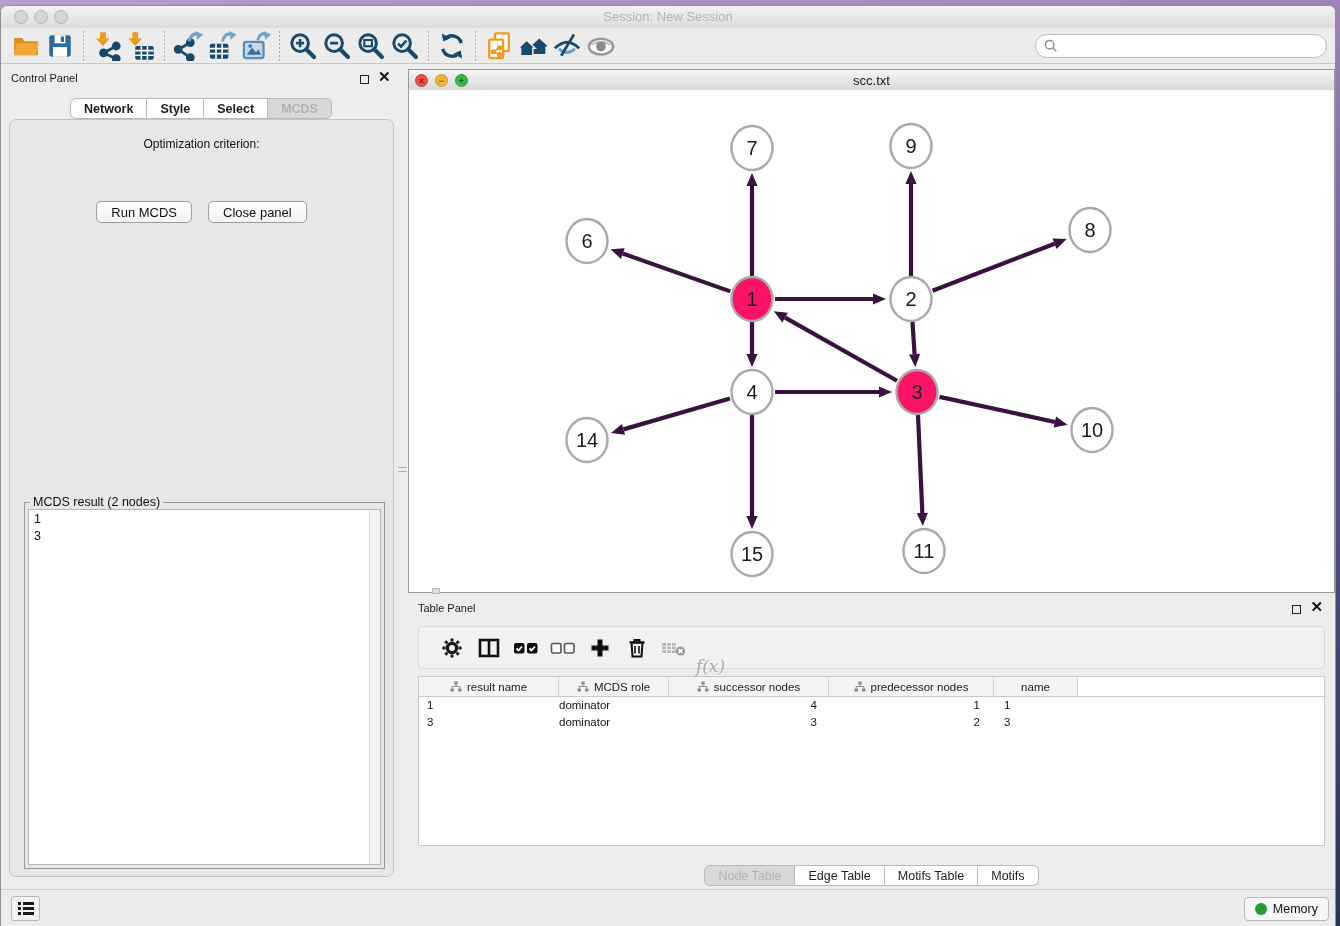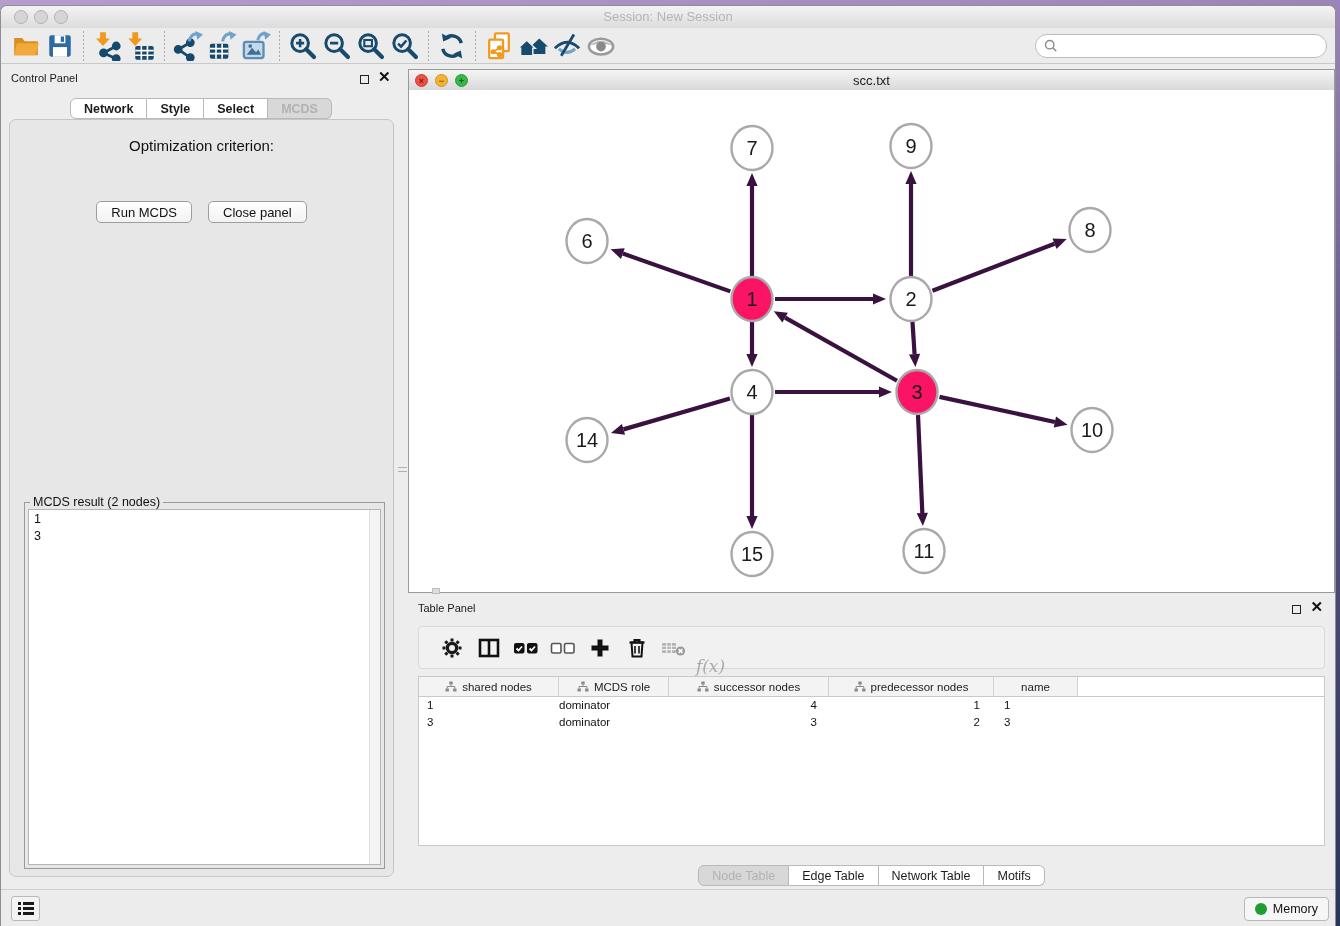--- a/index.html
+++ b/index.html
@@ -244,21 +244,21 @@
   <span class="abs closebtn" style="left:377px;top:66px">✕</span>
 
   <div class="abs tabrow" style="left:0;top:92px;width:400px">
     <span class="tab">Network</span>
     <span class="tab">Style</span>
     <span class="tab">Select</span>
     <span class="tab sel">MCDS</span>
   </div>
 
   <div class="cpanel">
-    <div style="text-align:center;margin-top:17px;font-size:15px;color:#111">Optimization criterion:</div>
+    <div style="text-align:center;margin-top:17px;font-size:12px;color:#111">Optimization criterion:</div>
     <div style="position:absolute;top:81px;left:0;right:0;display:flex;justify-content:center;gap:16px">
       <button class="btn">Run MCDS</button>
       <button class="btn">Close panel</button>
     </div>
     <div class="fieldset">
       <span class="fslegend">MCDS result (2 nodes)</span>
       <div class="fsborder"></div>
       <div class="fswhite">
         <div class="fsline">1</div>
         <div class="fsline">3</div>
@@ -396,21 +396,21 @@
 
     <div class="datatable">
       <div class="thead">
         <span class="th" style="width:140px">
           <svg width="12" height="11" viewBox="0 0 12 11">
               <rect x="4.3" y="0.5" width="3.4" height="3" fill="#8a8a8a"></rect>
               <rect x="0.5" y="7.5" width="3.4" height="3" fill="#8a8a8a"></rect>
               <rect x="8.1" y="7.5" width="3.4" height="3" fill="#8a8a8a"></rect>
               <path d="M6 3.5v2M2.2 7.5v-2h7.6v2" stroke="#8a8a8a" fill="none"></path>
             </svg>
-          <span>shared nodes</span>
+          <span>result name</span>
           </span>
         <span class="th" style="width:110px">
           <svg width="12" height="11" viewBox="0 0 12 11">
               <rect x="4.3" y="0.5" width="3.4" height="3" fill="#8a8a8a"></rect>
               <rect x="0.5" y="7.5" width="3.4" height="3" fill="#8a8a8a"></rect>
               <rect x="8.1" y="7.5" width="3.4" height="3" fill="#8a8a8a"></rect>
               <path d="M6 3.5v2M2.2 7.5v-2h7.6v2" stroke="#8a8a8a" fill="none"></path>
             </svg>
           <span>MCDS role</span>
           </span>
@@ -449,21 +449,21 @@
         <span class="td" style="width:110px">dominator</span>
         <span class="td" style="width:160px;text-align:right;padding-right:12px">3</span>
         <span class="td" style="width:165px;text-align:right;padding-right:14px">2</span>
         <span class="td" style="width:84px;padding-left:10px">3</span>
       </div>
     </div>
 
     <div class="ttabs">
       <span class="tab sel">Node Table</span>
       <span class="tab">Edge Table</span>
-      <span class="tab">Network Table</span>
+      <span class="tab">Motifs Table</span>
       <span class="tab">Motifs</span>
     </div>
   </div>
 
   <div class="statusbar">
     <span class="listbtn">
       <svg width="18" height="15" viewBox="0 0 18 15">
           <g fill="#1a1a1a">
             <rect x="1" y="1" width="3" height="3"></rect>
             <rect x="6" y="1" width="11" height="3"></rect>

